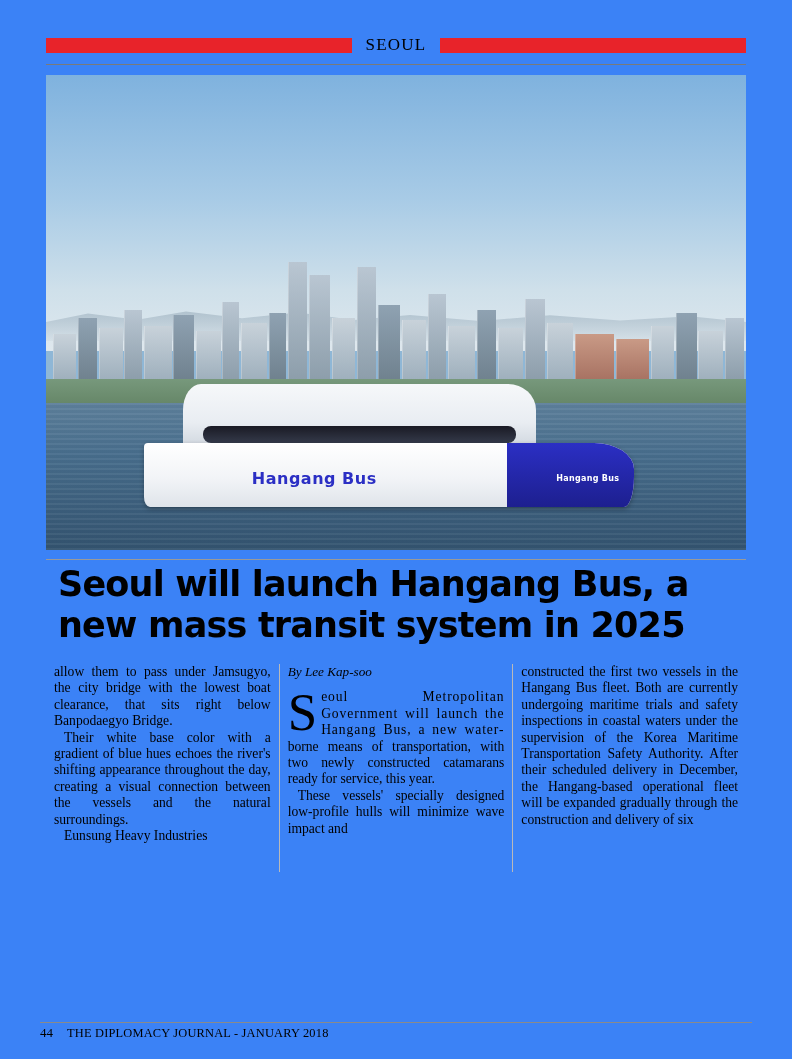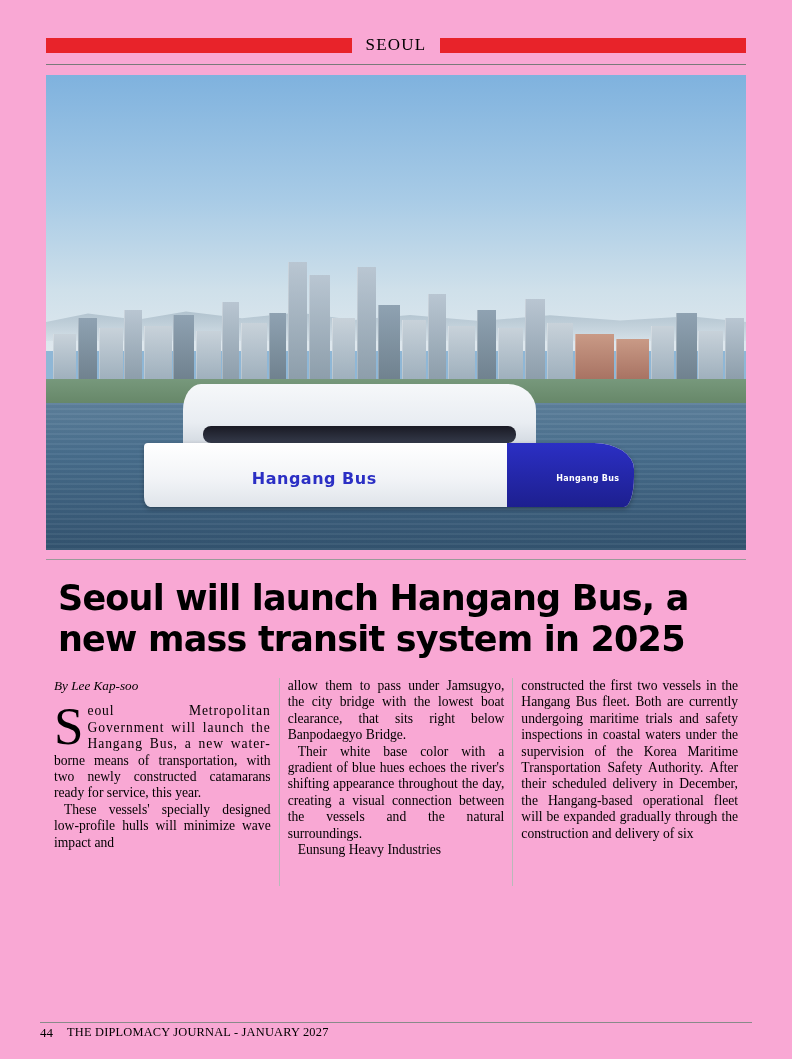--- a/index.html
+++ b/index.html
@@ -13,21 +13,21 @@
     font-family: "Liberation Serif", serif;
     color: #000;
     position: relative;
     overflow: hidden;
   }
   .page {
     position: absolute;
     left: 0; top: 0;
     width: 792px;
     height: 1059px;
-    background: #f9a8d4;
+    background: #3b82f6;
   }
   .content {
     position: absolute;
     left: 46px;
     top: 34px;
     width: 700px;
   }
 
   
   .section-bar {
@@ -175,21 +175,21 @@
     margin-top: 9px;
   }
 
   
   .headline {
     font-family: "DejaVu Sans", sans-serif;
     font-weight: bold;
     font-size: 35px;
     line-height: 41px;
     letter-spacing: -0.8px;
-    margin-top: 18px;
+    margin-top: 4px;
     padding: 0 12px;
     color: #000;
   }
   .subhead {
     font-family: "Liberation Serif", serif;
     font-style: italic;
     font-size: 18.5px;
     margin-top: 18px;
     padding: 0 12px 5px 12px;
     border-bottom: 1.5px solid #000;
@@ -234,21 +234,21 @@
 
   
   .footer {
     position: absolute;
     left: 40px;
     bottom: 18px;
     width: 712px;
     font-family: "Liberation Serif", serif;
     font-size: 12px;
     display: flex;
-    align-items: flex-start;
+    align-items: flex-end;
     gap: 14px;
     border-top: 0;
   }
   .footer-rule {
     position: absolute;
     left: 40px;
     bottom: 36px;
     width: 712px;
     border-bottom: 1px solid #8a8a8a;
   }
@@ -314,34 +314,34 @@
         <div class="boat-text-2">Hangang Bus</div>
       </div>
     </div>
 
     <div class="caption-rule"></div>
 
     <div class="headline">Seoul will launch Hangang Bus, a new mass transit system in 2025</div>
 
     <div class="cols">
       <div class="col">
+        <p class="first">allow them to pass under Jamsugyo, the city bridge with the lowest boat clearance, that sits right below Banpodaegyo Bridge.</p>
+        <p>Their white base color with a gradient of blue hues echoes the river's shifting appearance throughout the day, creating a visual connection between the vessels and the natural surroundings.</p>
+        <p>Eunsung Heavy Industries</p>
+      </div>
+      <div class="col">
         <div class="byline">By Lee Kap-soo</div>
         <p class="first"><span class="dropcap">S</span><span class="lead">eoul Metropolitan Government will launch the Hangang Bus, a new water-</span><span>borne means of transportation, with two newly constructed catamarans ready for service, this year.</span></p>
         <p>These vessels' specially designed low-profile hulls will minimize wave impact and</p>
       </div>
       <div class="col">
-        <p class="first">allow them to pass under Jamsugyo, the city bridge with the lowest boat clearance, that sits right below Banpodaegyo Bridge.</p>
-        <p>Their white base color with a gradient of blue hues echoes the river's shifting appearance throughout the day, creating a visual connection between the vessels and the natural surroundings.</p>
-        <p>Eunsung Heavy Industries</p>
-      </div>
-      <div class="col">
         <p class="first">constructed the first two vessels in the Hangang Bus fleet. Both are currently undergoing maritime trials and safety inspections in coastal waters under the supervision of the Korea Maritime Transportation Safety Authority. After their scheduled delivery in December, the Hangang-based operational fleet will be expanded gradually through the construction and delivery of six</p>
       </div>
     </div>
 
   </div>
 
   <div class="footer-rule"></div>
   <div class="footer">
     <span class="page-num">44</span>
-    <span class="pub-name">THE DIPLOMACY JOURNAL - JANUARY 2027</span>
+    <span class="pub-name">THE DIPLOMACY JOURNAL - JANUARY 2018</span>
   </div>
 </div>
 
 </body></html>

